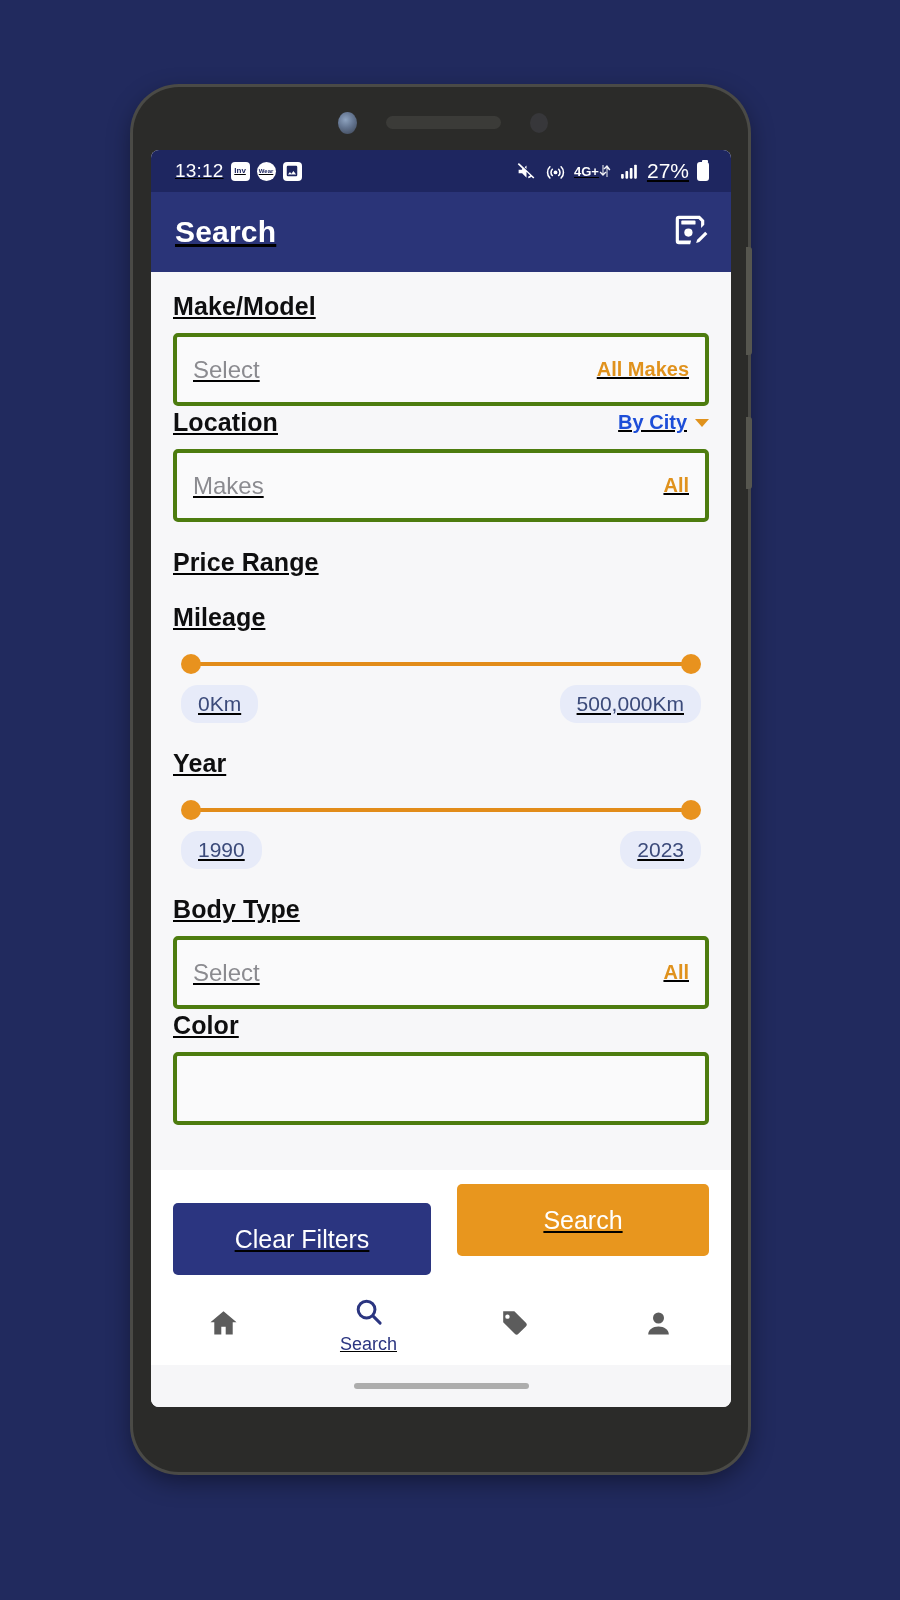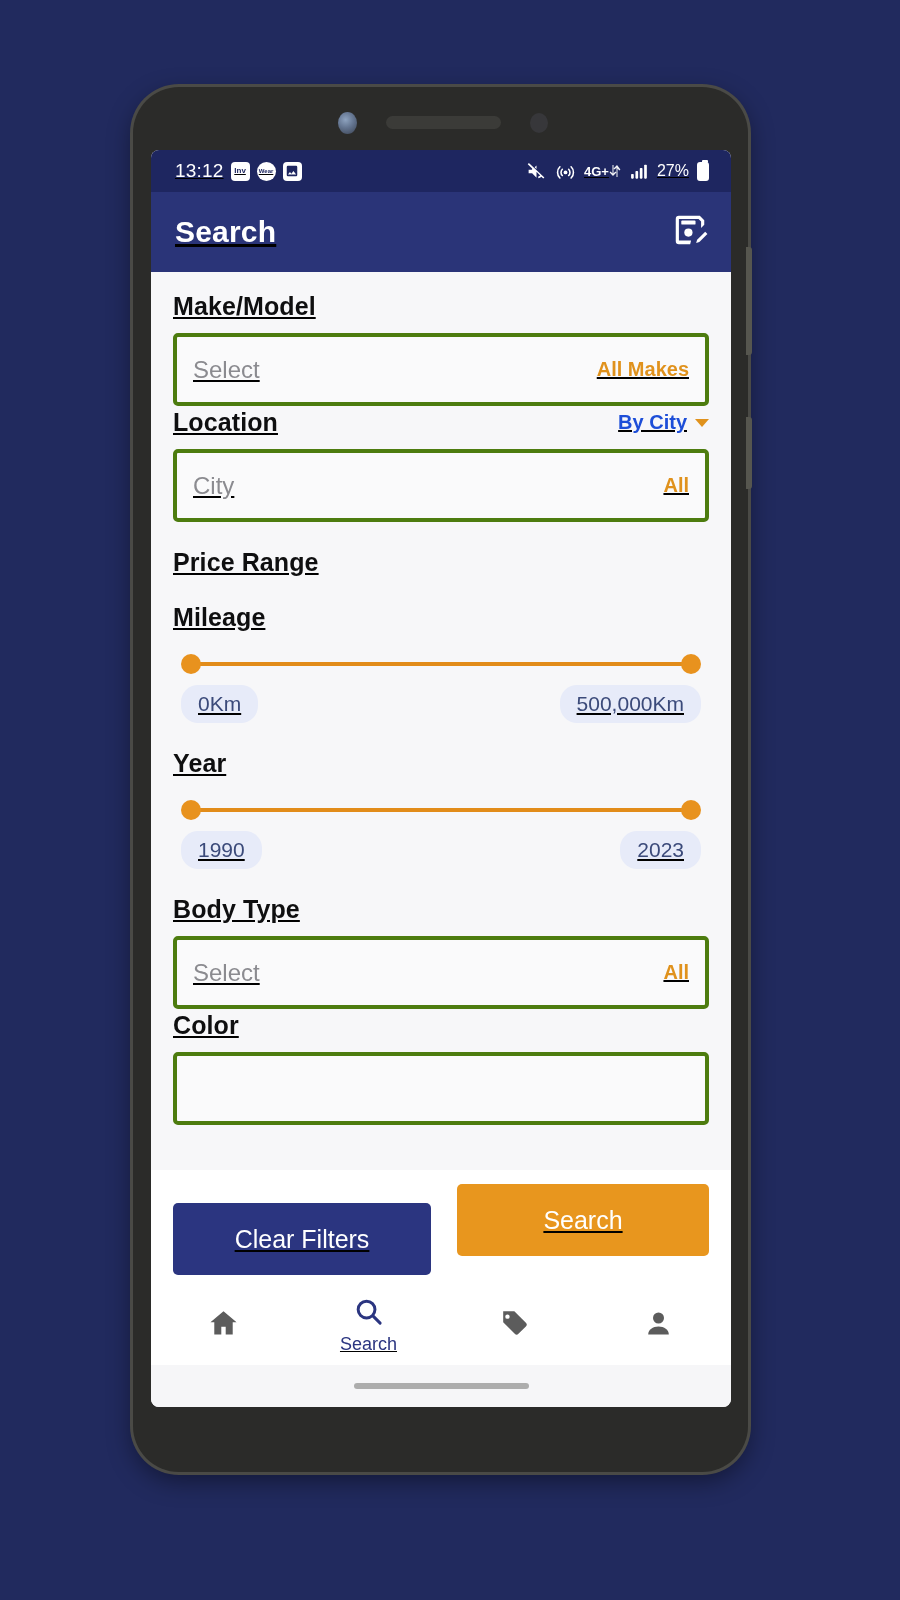--- a/index.html
+++ b/index.html
@@ -72,21 +72,21 @@
   .sb-time{ font-size:19px; letter-spacing:.2px; }
   .sb-appicon{
     width:19px; height:19px; border-radius:4px; background:#fff;
     color:#1e2660; font-size:8px; font-weight:bold;
     display:flex; align-items:center; justify-content:center;
     overflow:hidden; line-height:1;
   }
   .sb-appicon.round{ border-radius:50%; font-size:6px; }
   .sb-right{ margin-left:auto; display:flex; align-items:center; gap:8px; }
   .sb-right svg{ display:block; }
-  .sb-pct{ font-size:16px; }
+  .sb-pct{ font-size:21px; }
   .batt{
     width:12px; height:19px; border:2px solid #fff; border-radius:3px;
     position:relative; background:#fff;
   }
   .batt:before{
     content:""; position:absolute; left:3px; top:-4px;
     width:6px; height:3px; background:#fff; border-radius:1px;
   }
 
   
@@ -283,21 +283,21 @@
 
       <div class="sec tight">
         <div class="label-row">
           <span class="field-label">Location</span>
           <span class="dd">
             <span>By City</span>
             <span class="caret"></span>
           </span>
         </div>
         <div class="select-box">
-          <span class="ph">City</span>
+          <span class="ph">Makes</span>
           <span class="val">All</span>
         </div>
       </div>
 
       <div class="sec">
         <div class="field-label">Price Range</div>
       </div>
 
       <div class="sec">
         <div class="field-label">Mileage</div>

